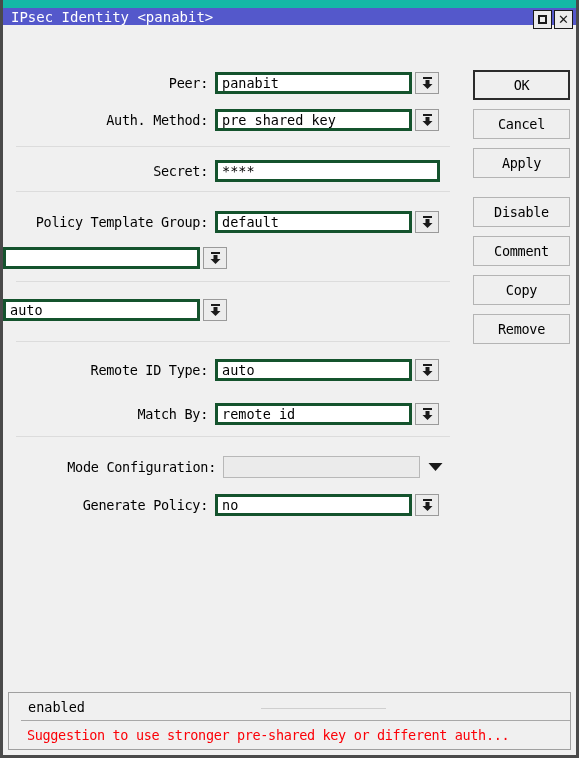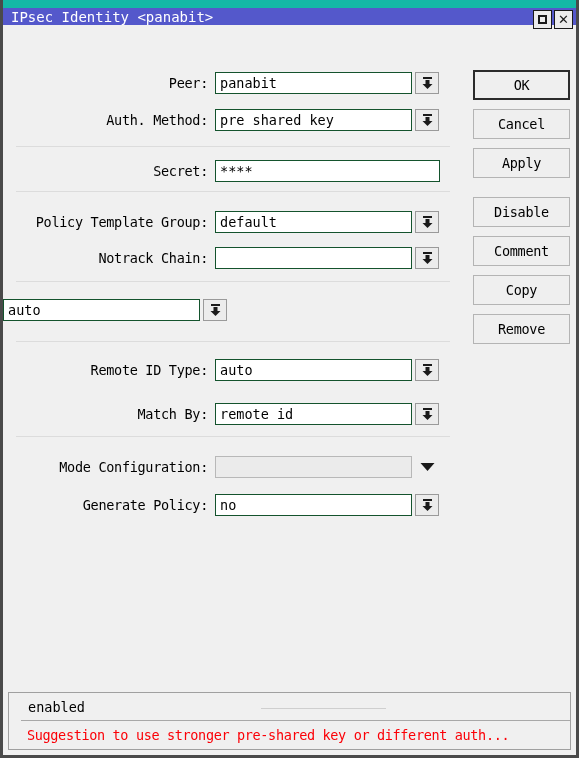--- a/index.html
+++ b/index.html
@@ -105,21 +105,21 @@
     box-sizing: border-box;
     font-size: 13.5px;
     color: #000000;
     font-family: "DejaVu Sans Mono", monospace;
     white-space: nowrap;
     letter-spacing: -0.3px;
   }
   .row .field {
     height: 22px;
     background: #ffffff;
-    border: 1px solid #14532d;
+    border: 3px solid #14532d;
     box-sizing: border-box;
     display: flex;
     align-items: center;
     padding-left: 4px;
     font-size: 13.5px;
     font-family: "DejaVu Sans Mono", monospace;
     color: #000000;
     overflow: hidden;
     white-space: nowrap;
   }
@@ -295,21 +295,20 @@
           <div class="field w-drop">default</div>
           <div class="dropbtn">
             <svg width="13" height="14" viewBox="0 0 13 14">
               <rect x="2" y="1" width="9" height="2" fill="#1a1a1a"></rect>
               <rect x="4.5" y="4" width="4" height="4.5" fill="#1a1a1a"></rect>
               <polygon points="1.5,8 11.5,8 6.5,13" fill="#1a1a1a"></polygon>
             </svg>
           </div>
         </div>
         <div class="row" style="top: 221px;">
-          <div class="label">Notrack Chain:</div>
           <div class="field w-drop"></div>
           <div class="dropbtn">
             <svg width="13" height="14" viewBox="0 0 13 14">
               <rect x="2" y="1" width="9" height="2" fill="#1a1a1a"></rect>
               <rect x="4.5" y="4" width="4" height="4.5" fill="#1a1a1a"></rect>
               <polygon points="1.5,8 11.5,8 6.5,13" fill="#1a1a1a"></polygon>
             </svg>
           </div>
         </div>
         <div class="row" style="top: 273px;">
@@ -337,21 +336,21 @@
           <div class="label">Match By:</div>
           <div class="field w-drop">remote id</div>
           <div class="dropbtn">
             <svg width="13" height="14" viewBox="0 0 13 14">
               <rect x="2" y="1" width="9" height="2" fill="#1a1a1a"></rect>
               <rect x="4.5" y="4" width="4" height="4.5" fill="#1a1a1a"></rect>
               <polygon points="1.5,8 11.5,8 6.5,13" fill="#1a1a1a"></polygon>
             </svg>
           </div>
         </div>
-        <div class="row" style="top: 430px;">
+        <div class="row" style="top: 430px; padding-left: 8px;">
           <div class="label">Mode Configuration:</div>
           <div class="field w-drop disabled"></div>
           <div class="plaintri">
             <svg width="15" height="10" viewBox="0 0 15 10">
               <polygon points="0.5,1 14.5,1 7.5,9" fill="#1a1a1a"></polygon>
             </svg>
           </div>
         </div>
         <div class="row" style="top: 468px;">
           <div class="label">Generate Policy:</div>

